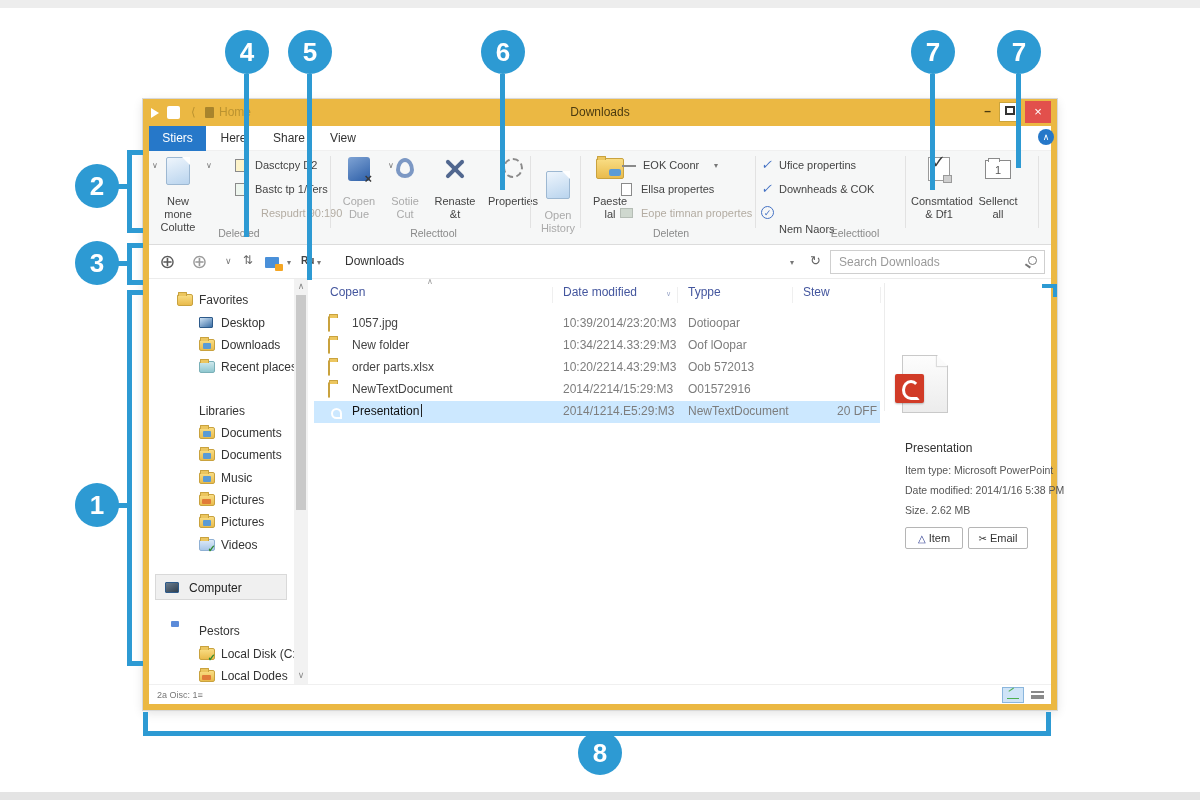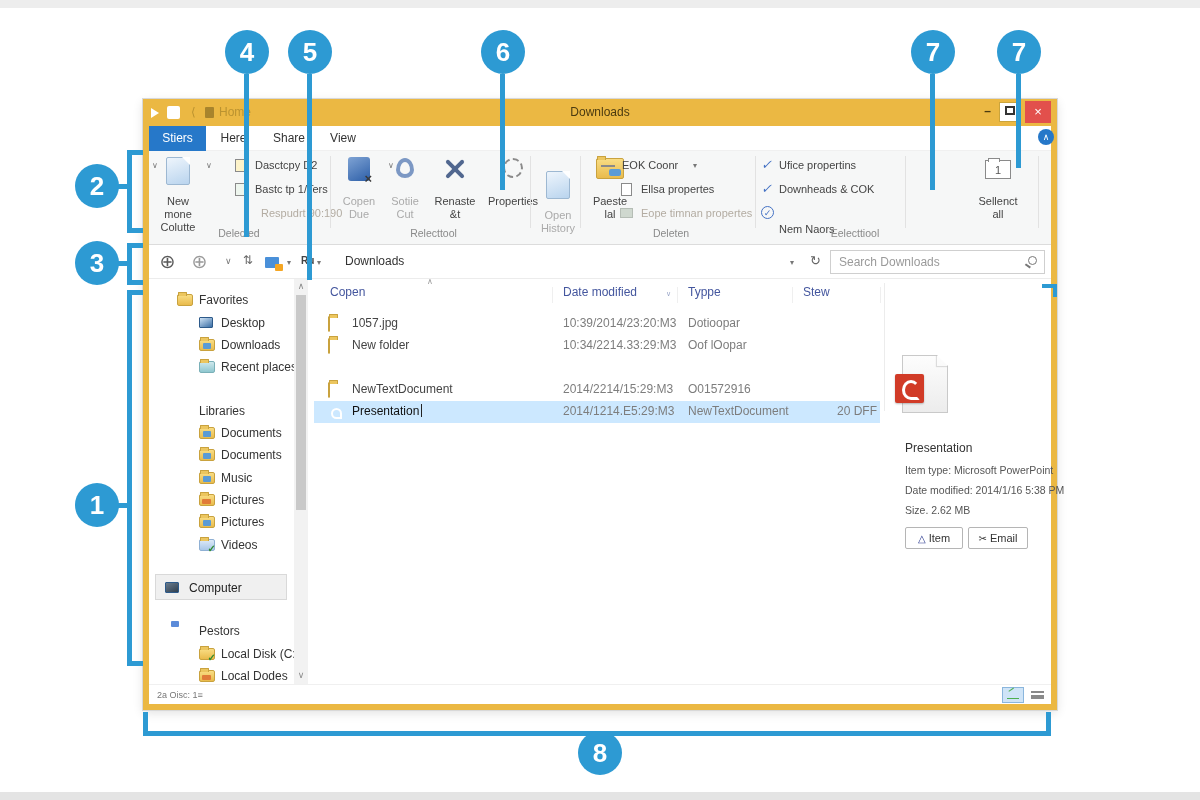--- a/index.html
+++ b/index.html
@@ -208,21 +208,21 @@
         <div class="abs bigbtn dim" style="left:386px;top:18px;width:46px;height:70px">
           <div class="page-ic" style="margin:2px auto 0"></div>
           <div class="abs biglabel"><span>Open</span><br><span>History</span></div>
         </div>
         <div class="abs rdiv" style="left:431px"></div>
 
         <div class="abs bigbtn" style="left:438px;top:4px;width:46px;height:70px">
           <div class="folder big" style="margin:3px auto 0"></div>
           <div class="abs biglabel"><span>Paeste</span><br><span>lal</span></div>
         </div>
-        <div class="abs smallrow" style="left:452px;top:6px;width:150px">
+        <div class="abs smallrow" style="left:473px;top:6px;width:150px">
           <span class="abs list-ic" style="left:0;top:4px"></span>
           <span class="abs" style="left:21px;top:2px">EOK Coonr</span>
           <span class="abs caret" style="left:92px;top:4px">▾</span>
         </div>
         <div class="abs smallrow" style="left:471px;top:30px;width:150px">
           <span class="abs pagesm-ic" style="left:1px;top:2px"></span>
           <span class="abs" style="left:21px;top:2px">Ellsa propertes</span>
         </div>
         <div class="abs smallrow dim" style="left:471px;top:54px;width:160px">
           <span class="abs flag-ic" style="left:0;top:3px"></span>
@@ -239,20 +239,24 @@
           <span class="abs chk-blue" style="left:0;top:0">✓</span>
           <span class="abs" style="left:18px;top:2px">Downheads &amp; COK</span>
         </div>
         <div class="abs smallrow" style="left:612px;top:54px;width:140px">
           <span class="abs chk-circ" style="left:0;top:1px">✓</span>
           <span class="abs" style="left:18px;top:18px">Nem Naors</span>
         </div>
         <div class="abs grouplabel" style="left:606px;width:200px">Eelecttiool</div>
         <div class="abs rdiv" style="left:756px"></div>
 
+        <div class="abs bigbtn" style="left:762px;top:4px;width:56px;height:70px">
+          <div class="task-ic" style="margin:2px auto 0"></div>
+          <div class="abs biglabel"><span>Consmtatiod</span><br><span>&amp; Df1</span></div>
+        </div>
         <div class="abs bigbtn" style="left:822px;top:4px;width:54px;height:70px">
           <div class="sel1-ic" style="margin:5px auto 0">1</div>
           <div class="abs biglabel"><span>Sellenct</span><br><span>all</span></div>
         </div>
         <div class="abs rdiv" style="left:889px"></div>
       </div>
 
       <div class="abs" id="addrbar">
         <div class="abs navcirc" style="left:8px">⊕</div>
         <div class="abs navcirc dim" style="left:40px">⊕</div>
@@ -357,20 +361,26 @@
             <span class="fcell" style="left:40px">1057.jpg</span>
             <span class="fcell dim" style="left:251px">10:39/2014/23:20:M3</span>
             <span class="fcell dim" style="left:376px">Dotioopar</span>
           </div>
           <div class="abs filerow" style="left:0;top:56px;width:566px">
             <span class="abs folder" style="left:16px;top:4px"></span>
             <span class="fcell" style="left:40px">New folder</span>
             <span class="fcell dim" style="left:251px">10:34/2214.33:29:M3</span>
             <span class="fcell dim" style="left:376px">Oof lOopar</span>
           </div>
+          <div class="abs filerow" style="left:0;top:78px;width:566px">
+            <span class="abs folder" style="left:16px;top:4px"></span>
+            <span class="fcell" style="left:40px">order parts.xlsx</span>
+            <span class="fcell dim" style="left:251px">10:20/2214.43:29:M3</span>
+            <span class="fcell dim" style="left:376px">Oob 572013</span>
+          </div>
           <div class="abs filerow" style="left:0;top:100px;width:566px">
             <span class="abs folder" style="left:16px;top:4px"></span>
             <span class="fcell" style="left:40px">NewTextDocument</span>
             <span class="fcell dim" style="left:251px">2014/2214/15:29:M3</span>
             <span class="fcell dim" style="left:376px">O01572916</span>
           </div>
           <div class="abs filerow selrow" style="left:2px;top:122px;width:566px">
             <span class="abs ppt-sm" style="left:14px;top:4px"></span>
             <span class="fcell" style="left:38px;color:#111"><span>Presentation</span><span class="cursorbar"></span></span>
             <span class="fcell dim" style="left:249px">2014/1214.E5:29:M3</span>

